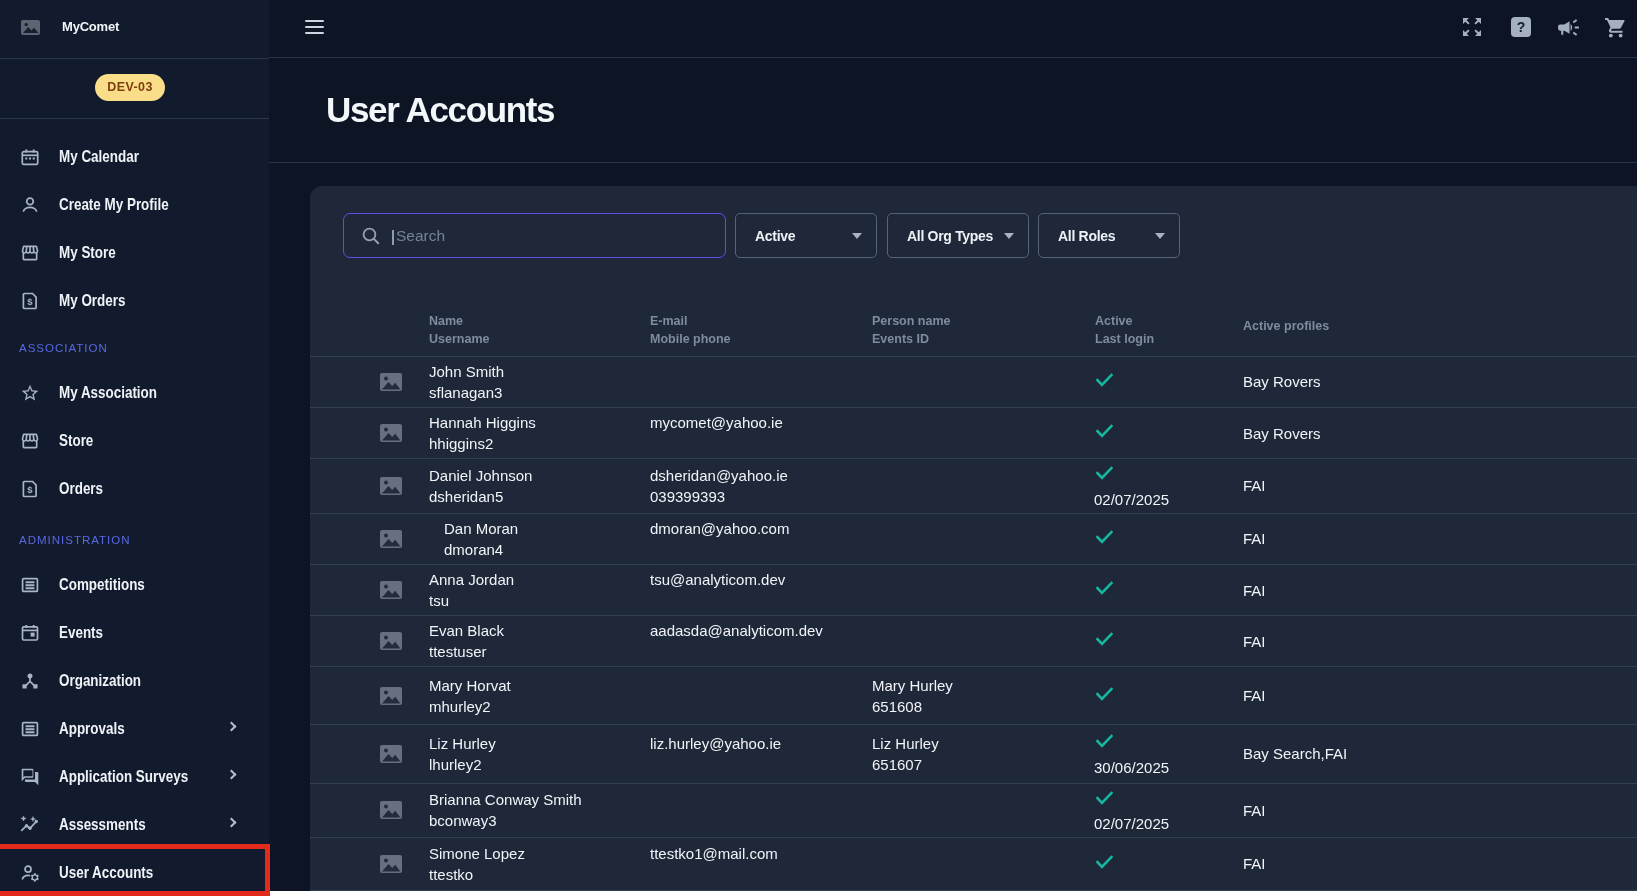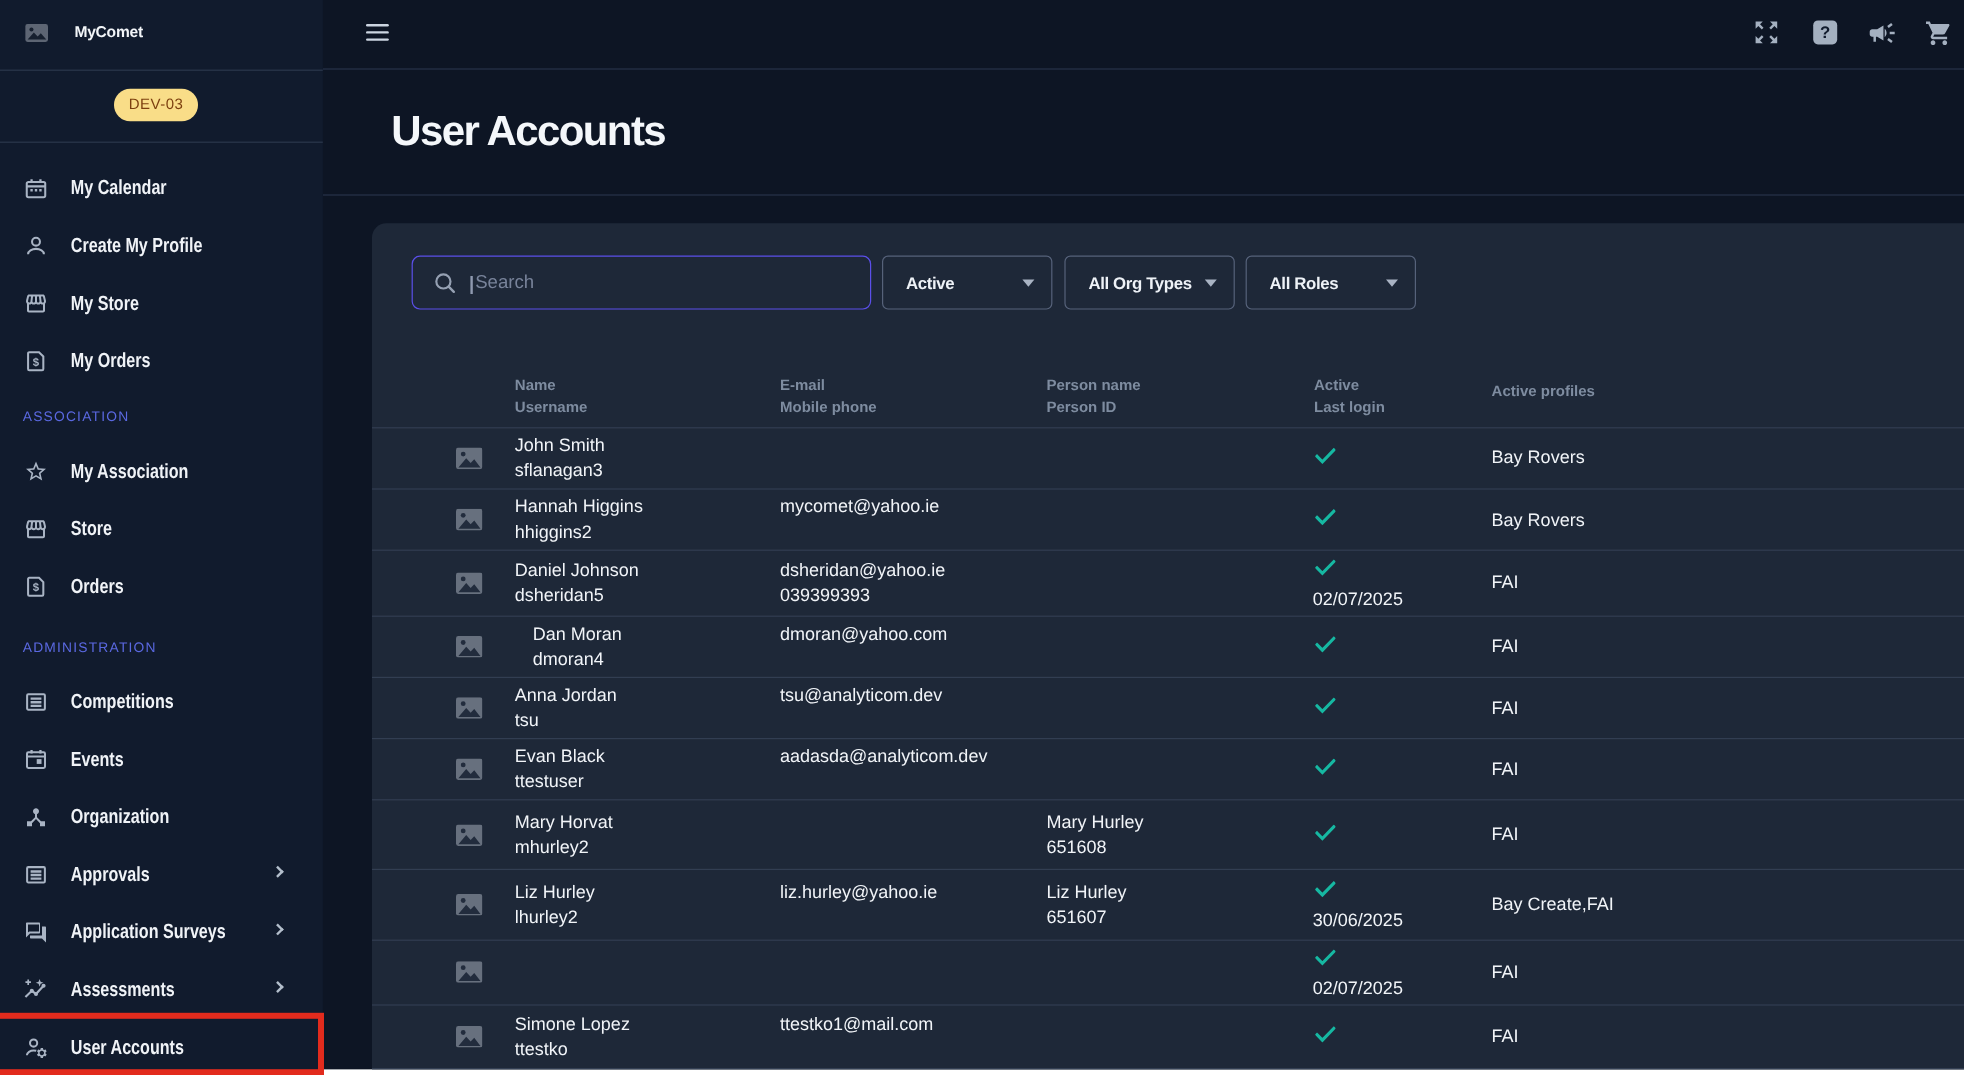--- a/index.html
+++ b/index.html
@@ -9,21 +9,21 @@
 .main { position:absolute; left:269px; top:0; right:0; height:891px; background:#0d1524; }
 .topbar { position:absolute; left:269px; top:0; right:0; height:58px; border-bottom:1px solid #27334a; }
 .pagehead { position:absolute; left:269px; top:59px; right:0; height:104px; border-bottom:1px solid #27334a; }
 h1 { position:absolute; left:57px; top:30.5px; font-size:35px; font-weight:bold; color:#f4f7fa; letter-spacing:-1.35px; }
 .card { position:absolute; left:310px; top:186px; width:1327px; height:705px; background:#1e2838; border-top-left-radius:12px; }
 
 
 .logo-icn { position:absolute; left:21px; top:20px; }
 .logo-txt { position:absolute; left:62px; top:19px; font-size:13px; font-weight:bold; color:#f2f5f8; letter-spacing:-0.2px; }
 .sdiv { position:absolute; left:0; width:269px; height:0; border-top:1px solid #2b374c; }
-.pill { position:absolute; left:95px; top:74px; width:70px; height:27px; background:#f9dd88; border-radius:14px; color:#7c3f0f; font-size:12.5px; font-weight:normal; text-align:center; line-height:27px; letter-spacing:0.4px; }
+.pill { position:absolute; left:95px; top:74px; width:70px; height:27px; background:#f9dd88; border-radius:14px; color:#7c3f0f; font-size:12.5px; font-weight:bold; text-align:center; line-height:27px; letter-spacing:0.4px; }
 .nav-item { position:absolute; left:0; width:269px; height:48px; }
 .nav-item svg { position:absolute; left:20px; top:50%; margin-top:-10px; }
 .nav-item .lbl { position:absolute; left:59px; top:50%; margin-top:-10px; height:20px; line-height:20px; font-size:17px; font-weight:bold; color:#f0f3f7; transform:scaleX(.79); transform-origin:0 50%; white-space:nowrap; }
 .nav-sec { position:absolute; left:19px; font-size:11.5px; font-weight:normal; color:#5a68e0; letter-spacing:1px; }
 .chev { position:absolute; left:228px; top:50%; margin-top:-6px; width:7px; height:7px; border-right:2px solid #b4bfcc; border-top:2px solid #b4bfcc; transform:rotate(45deg); }
 
 
 .burger { position:absolute; left:36px; top:19.5px; width:19px; height:15px; }
 .burger div { height:2.5px; background:#ccd5e1; border-radius:1px; margin-bottom:3.5px; }
 .tb-icn { position:absolute; top:17px; }
@@ -202,21 +202,21 @@
 <div class="dd" style="left:1038px; width:142px;">
     <div class="t">All Roles</div>
     <div class="c"></div>
   </div>
 <div id="thead">
     <div class="th" style="left:429px;top:313.5px">Name</div>
     <div class="th" style="left:429px;top:332px">Username</div>
     <div class="th" style="left:650px;top:313.5px">E-mail</div>
     <div class="th" style="left:650px;top:332px">Mobile phone</div>
     <div class="th" style="left:872px;top:313.5px">Person name</div>
-    <div class="th" style="left:872px;top:332px">Person ID</div>
+    <div class="th" style="left:872px;top:332px">Events ID</div>
     <div class="th" style="left:1095px;top:313.5px">Active</div>
     <div class="th" style="left:1095px;top:332px">Last login</div>
     <div class="th" style="left:1243px;top:319px">Active profiles</div>
   </div>
 <div style="position:absolute;left:310px;top:356px;width:1327px;border-top:1px solid #323e52"></div>
 <div id="rows">
     <div class="row" style="top:356px;height:52px">
       <svg class="avt" width="22" height="18" viewBox="0 0 22 18">
         <rect width="22" height="18" rx="2" fill="#67707e"></rect>
         <circle cx="6" cy="5.4" r="2" fill="#222c3d"></circle>
@@ -345,28 +345,29 @@
       <div class="cell" style="left:340px">liz.hurley@yahoo.ie</div>
       <div class="cell" style="left:562px">Liz Hurley<span class="sub">651607</span></div>
       <div class="acell">
         <div class="icobox">
           <svg width="17" height="14" viewBox="0 0 17 14">
             <path d="M1.5 7.2 L6 11.8 L15.5 2" fill="none" stroke="#16b8a2" stroke-width="2.6" stroke-linecap="square"></path>
           </svg>
         </div>
         <div class="date">30/06/2025</div>
       </div>
-      <div class="profiles">Bay Create,FAI</div>
+      <div class="profiles">Bay Search,FAI</div>
     </div>
     <div class="row hasdate" style="top:783.5px;height:54px">
       <svg class="avt" width="22" height="18" viewBox="0 0 22 18">
         <rect width="22" height="18" rx="2" fill="#67707e"></rect>
         <circle cx="6" cy="5.4" r="2" fill="#222c3d"></circle>
         <path d="M2 16.6 L8.5 8.9 L12.2 12.9 L15.2 9.8 L20.4 16.6 Z" fill="#222c3d"></path>
       </svg>
+      <div class="cell" style="left:119px">Brianna Conway Smith<span class="sub">bconway3</span></div>
       <div class="acell">
         <div class="icobox">
           <svg width="17" height="14" viewBox="0 0 17 14">
             <path d="M1.5 7.2 L6 11.8 L15.5 2" fill="none" stroke="#16b8a2" stroke-width="2.6" stroke-linecap="square"></path>
           </svg>
         </div>
         <div class="date">02/07/2025</div>
       </div>
       <div class="profiles">FAI</div>
     </div>

